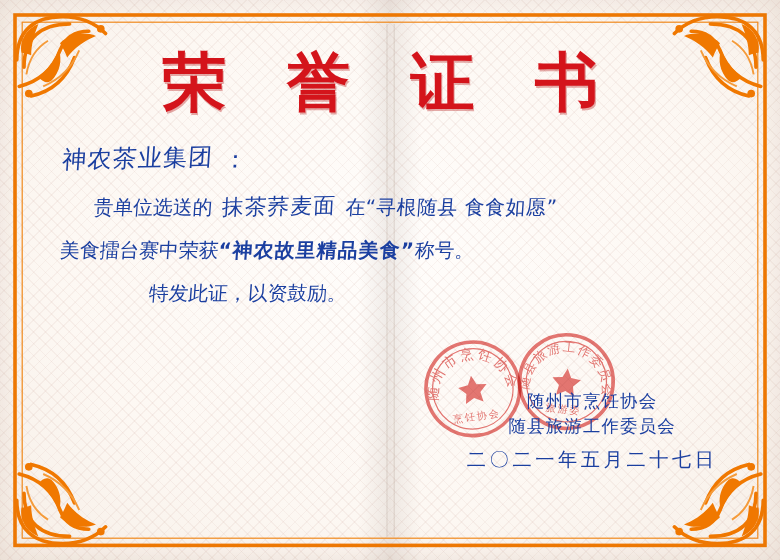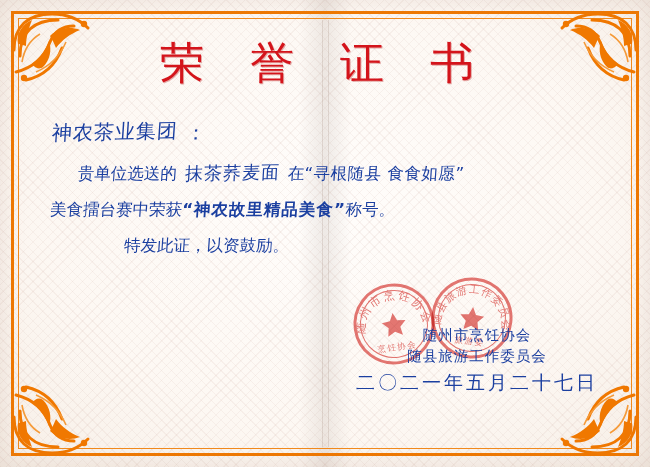--- a/index.html
+++ b/index.html
@@ -81,22 +81,22 @@
   .c-bl { left: 10px;  bottom: 10px; transform: scaleY(-1); }
   .c-br { right: 10px; bottom: 10px; transform: scale(-1,-1); }
 
   
   .title {
     position: absolute;
     left: 0; right: 0;
     top: 34px;
     text-align: center;
     font-family: "DejaVu Serif", serif;
-    font-weight: normal;
-    font-size: 44px;
+    font-weight: bold;
+    font-size: 53px;
     letter-spacing: 16px;
     color: #d4141b;
     text-shadow: 1px 1px 0 rgba(180,20,20,0.35);
     white-space: nowrap;
   }
 
   
   .body-text {
     position: absolute;
     left: 44px;
@@ -154,21 +154,21 @@
     color: #1b3fa0;
     font-family: "DejaVu Sans", sans-serif;
     font-size: 14.5px;
     line-height: 21px;
     letter-spacing: 1px;
   }
   .signature .org { white-space: nowrap; }
   .sig-date {
     margin-top: 5px;
     letter-spacing: 3px;
-    font-size: 19px;
+    font-size: 16px;
     text-align: center;
   }
 
   
   .seal {
     position: absolute;
     border-radius: 50%;
     opacity: 0.62;
     mix-blend-mode: multiply;
   }

